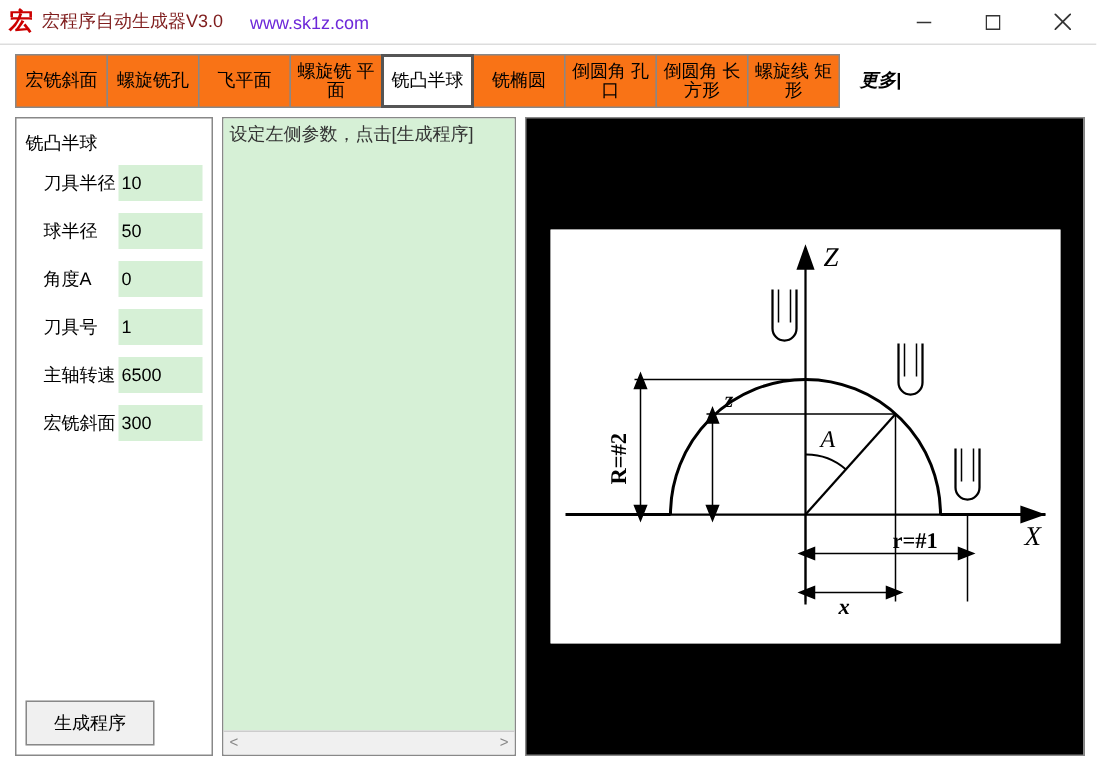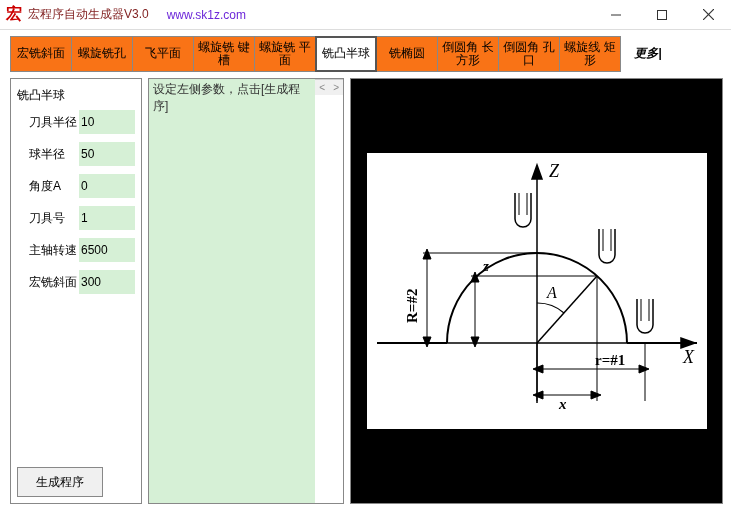--- a/index.html
+++ b/index.html
@@ -16,21 +16,21 @@
   .tbtn.selected { background: #fff; border: 2px solid #555; position: relative; z-index: 1; }
   .tbtn.more { border: none; background: transparent; width: 56px; font-weight: bold; font-style: italic; }
   .main { display: flex; padding: 6px 8px 8px 10px; gap: 6px; height: 440px; }
   .panel-left { width: 132px; border: 1px solid #888; padding: 4px 6px; display: flex; flex-direction: column; }
   .panel-left .ptitle { margin: 4px 0 6px; }
   .prow { display: flex; align-items: center; margin-bottom: 8px; margin-left: 12px; }
   .prow label { width: 52px; }
   .prow input { width: 56px; height: 18px; background: #d6f0d6; border: none; font-size: 12px; padding: 12px 2px; }
   .btns { margin-top: auto; display: flex; flex-direction: row; gap: 6px; padding-bottom: 2px;}
   .btns button { width: 86px; height: 30px; border: 1px solid #888; background: #f0f0f0; font-size: 12px; cursor: pointer; }
-  .panel-mid { width: 196px; border: 1px solid #888; position: relative; display: flex; flex-direction: row; }
+  .panel-mid { width: 196px; border: 1px solid #888; position: relative; display: flex; flex-direction: column; }
   .panel-mid .textarea { flex: 1; background: #d6f0d6; border: none; font-size: 12px; padding: 2px 4px; color: #333; resize: none; outline: none; }
   .panel-mid .hscroll { height: 16px; background: #f0f0f0; display: flex; align-items: center; justify-content: space-between; border-top: 1px solid #ccc; font-size: 10px; color: #888; }
   .panel-mid .hscroll span { padding: 0 4px; }
   .panel-right { flex: 1; border: 1px solid #888; background: #000; display: flex; align-items: center; justify-content: center; }
   .diagram { width: 340px; height: 276px; background: #fff; }
 </style>
 </head>
 <body>
 
 <div class="titlebar">
@@ -53,26 +53,25 @@
         <line x1="0" y1="0" x2="11" y2="11" stroke="#333" stroke-width="1.2"></line>
         <line x1="11" y1="0" x2="0" y2="11" stroke="#333" stroke-width="1.2"></line>
       </svg>
   </div>
 </div>
 
 <div class="toolbar">
   <div class="tbtn">宏铣斜面</div>
   <div class="tbtn">螺旋铣孔</div>
   <div class="tbtn">飞平面</div>
-  <div class="tbtn">螺旋铣 键槽</div>
   <div class="tbtn">螺旋铣 平面</div>
   <div class="tbtn selected">铣凸半球</div>
   <div class="tbtn">铣椭圆</div>
+  <div class="tbtn">倒圆角 孔口</div>
   <div class="tbtn">倒圆角 长方形</div>
-  <div class="tbtn">倒圆角 孔口</div>
   <div class="tbtn">螺旋线 矩形</div>
   <div class="tbtn more">更多|</div>
 </div>
 
 <div class="main">
 
   <div class="panel-left">
     <div class="ptitle">铣凸半球</div>
     <div class="prow">
         <label>刀具半径</label>

